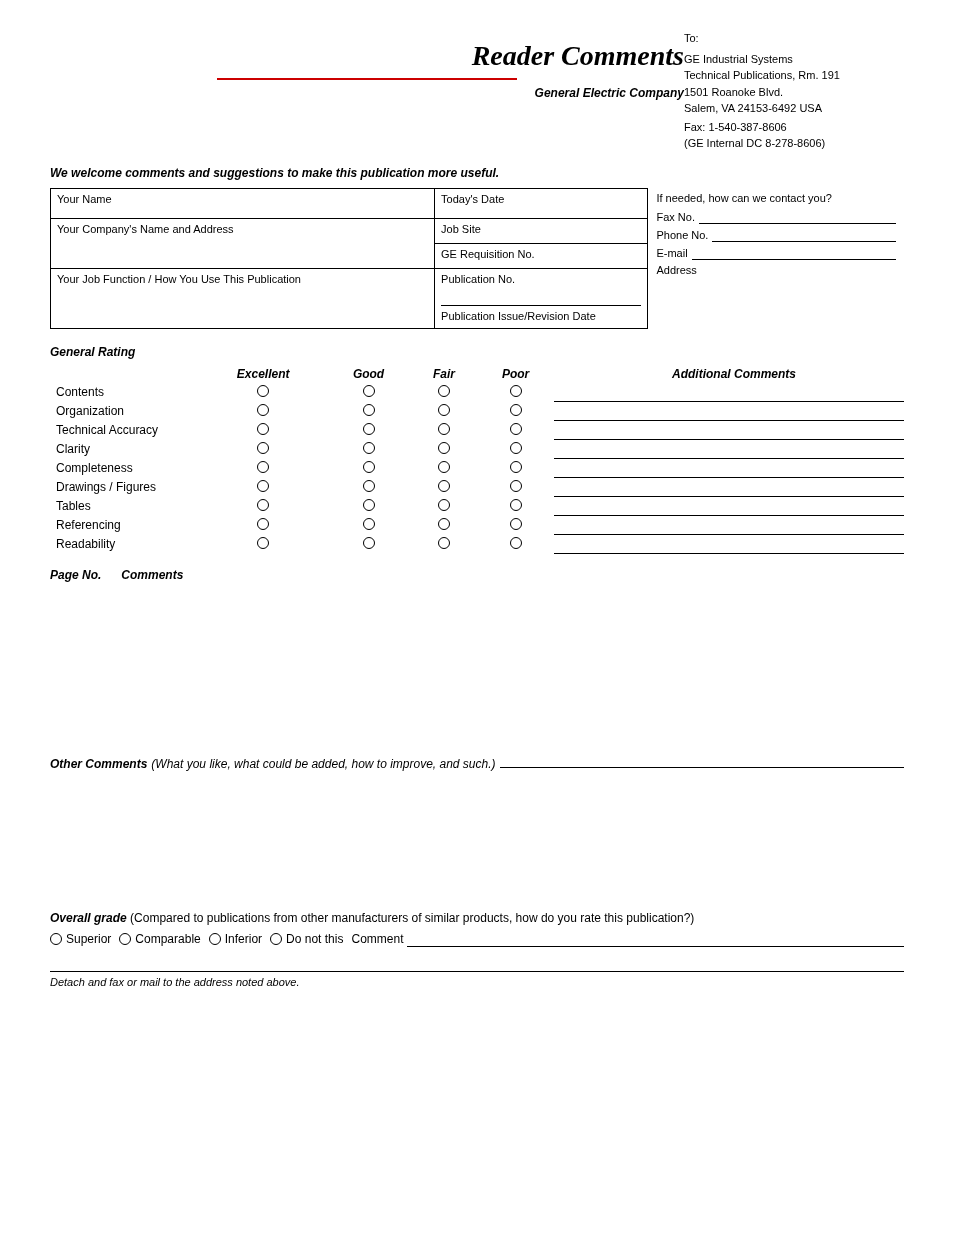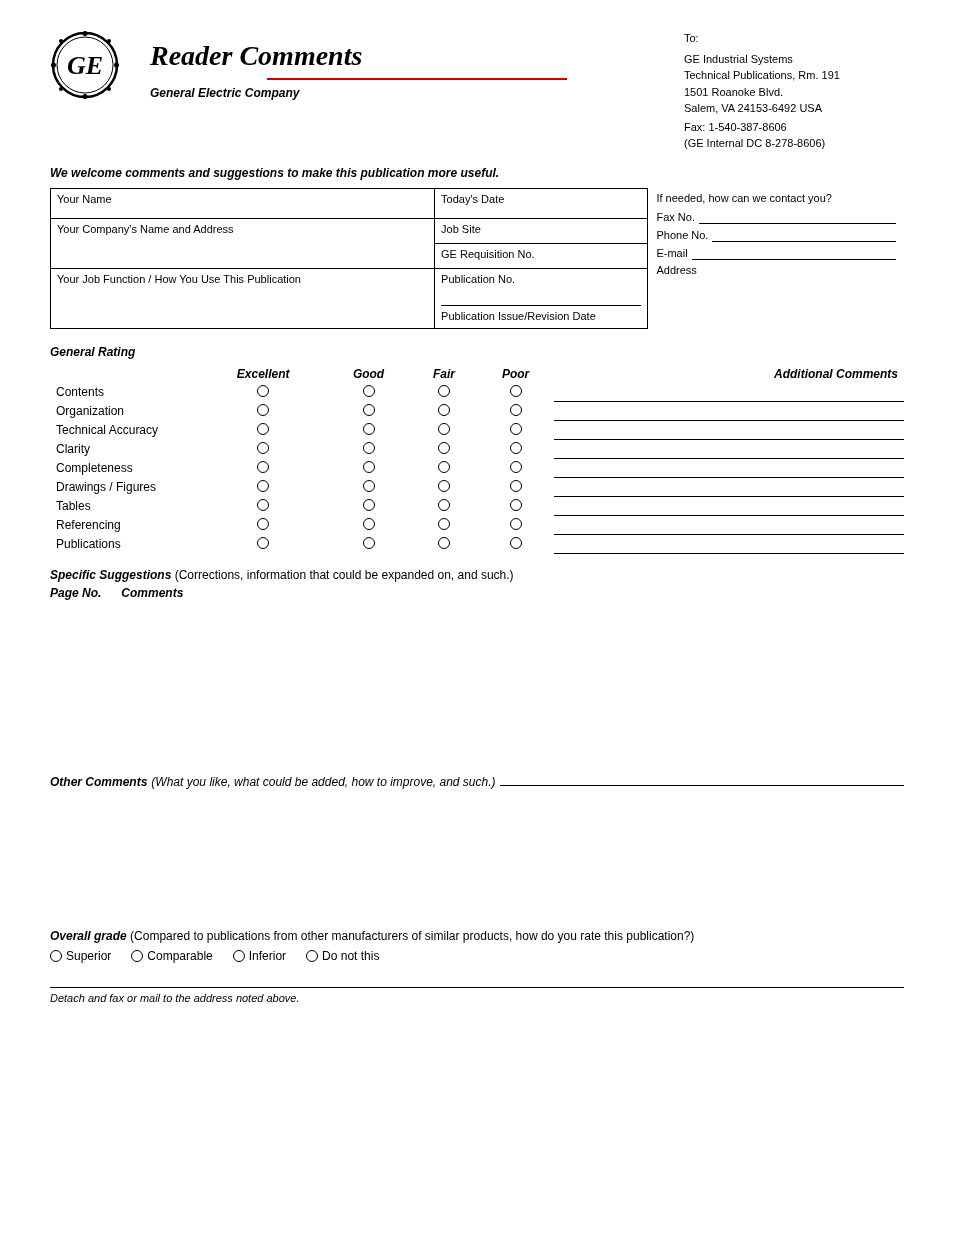--- a/index.html
+++ b/index.html
@@ -18,21 +18,21 @@
       display: flex;
       align-items: flex-start;
       margin-bottom: 10px;
     }
     .logo-area {
       width: 100px;
       flex-shrink: 0;
     }
     .title-area {
       flex: 1;
-      text-align: left;
+      text-align: right;
       padding-top: 10px;
     }
     .main-title {
       font-size: 28px;
       font-weight: bold;
       font-style: italic;
       font-family: 'Times New Roman', serif;
       display: block;
     }
     .red-line {
@@ -201,21 +201,21 @@
     .overall-grade-title {
       font-size: 12px;
       margin-bottom: 6px;
     }
     .overall-grade-title strong {
       font-style: italic;
     }
     .grade-options {
       display: flex;
       align-items: center;
-      gap: 20px;
+      gap: 8px;
       font-size: 12px;
     }
     .grade-option {
       display: flex;
       align-items: center;
       gap: 4px;
     }
     .comment-grade {
       display: flex;
       align-items: center;
@@ -240,39 +240,20 @@
     
     .ge-logo svg {
       width: 70px;
       height: 70px;
     }
   </style>
 </head>
 <body>
 
 <div class="header">
-  <div class="logo-area">
-    <div class="ge-logo">
-      <svg viewBox="0 0 70 70" xmlns="http://www.w3.org/2000/svg">
-        <circle cx="35" cy="35" r="32" fill="white" stroke="#000" stroke-width="2.5"></circle>
-        <circle cx="35" cy="35" r="28" fill="white" stroke="#000" stroke-width="1"></circle>
-
-        <text x="35" y="44" font-family="serif" font-size="26" font-weight="bold" font-style="italic" text-anchor="middle" fill="#000">GE</text>
-
-        <circle cx="35" cy="3.5" r="2.5" fill="#000"></circle>
-        <circle cx="35" cy="66.5" r="2.5" fill="#000"></circle>
-        <circle cx="3.5" cy="35" r="2.5" fill="#000"></circle>
-        <circle cx="66.5" cy="35" r="2.5" fill="#000"></circle>
-        <circle cx="11" cy="11" r="2" fill="#000"></circle>
-        <circle cx="59" cy="11" r="2" fill="#000"></circle>
-        <circle cx="11" cy="59" r="2" fill="#000"></circle>
-        <circle cx="59" cy="59" r="2" fill="#000"></circle>
-      </svg>
-    </div>
-  </div>
   <div class="title-area">
     <span class="main-title">Reader Comments</span>
     <hr class="red-line">
     <span class="subtitle">General Electric Company</span>
   </div>
   <div class="address-area">
     <div class="to-line">To:</div>
     <div>GE Industrial Systems</div>
     <div>Technical Publications, Rm. 191</div>
     <div>1501 Roanoke Blvd.</div>
@@ -341,21 +322,21 @@
 
 <div class="section-title">General Rating</div>
 <table class="rating-table">
   <thead>
     <tr>
       <th class="label-col" style="width:150px;"></th>
       <th>Excellent</th>
       <th>Good</th>
       <th>Fair</th>
       <th>Poor</th>
-      <th class="additional-comments-header" style="text-align:right; padding-left:16px;">Additional Comments</th>
+      <th class="additional-comments-header" style="text-align:center; padding-left:16px;">Additional Comments</th>
     </tr>
   </thead>
   <tbody id="rating-tbody">
   <tr>
         <td class="row-label">Contents</td>
         <td><span class="radio-circle"></span></td>
         <td><span class="radio-circle"></span></td>
         <td><span class="radio-circle"></span></td>
         <td><span class="radio-circle"></span></td>
         <td class="comment-cell">&nbsp;</td>
@@ -410,35 +391,31 @@
       </tr>
       <tr>
         <td class="row-label">Referencing</td>
         <td><span class="radio-circle"></span></td>
         <td><span class="radio-circle"></span></td>
         <td><span class="radio-circle"></span></td>
         <td><span class="radio-circle"></span></td>
         <td class="comment-cell">&nbsp;</td>
       </tr>
       <tr>
-        <td class="row-label">Publications</td>
+        <td class="row-label">Readability</td>
         <td><span class="radio-circle"></span></td>
         <td><span class="radio-circle"></span></td>
         <td><span class="radio-circle"></span></td>
         <td><span class="radio-circle"></span></td>
         <td class="comment-cell">&nbsp;</td>
       </tr>
     </tbody>
 </table>
 
 <div class="suggestions-section">
-  <div class="suggestions-title">
-    <strong><span>Specific Suggestions</span></strong>
-    <span>(Corrections, information that could be expanded on, and such.)</span>
-  </div>
   <div style="display:flex; align-items:baseline; margin-top:4px;">
     <span style="font-style:italic; font-weight:bold; font-size:12px; margin-right:20px;">Page No.</span>
     <span style="font-style:italic; font-weight:bold; font-size:12px;">Comments</span>
   </div>
 </div>
 
 <div class="blank-lines-area"></div>
 
 <div class="other-comments">
   <span class="other-comments-label">Other Comments</span>
@@ -463,18 +440,22 @@
       <span>Comparable</span>
     </div>
     <div class="grade-option">
       <span class="radio-circle"></span>
       <span>Inferior</span>
     </div>
     <div class="grade-option">
       <span class="radio-circle"></span>
       <span>Do not this</span>
     </div>
+    <div class="comment-grade">
+      <span>Comment</span>
+      <div class="comment-grade-line"></div>
+    </div>
   </div>
 </div>
 
 <div class="footer">
   <span>Detach and fax or mail to the address noted above.</span>
 </div>
 
 </body></html>

